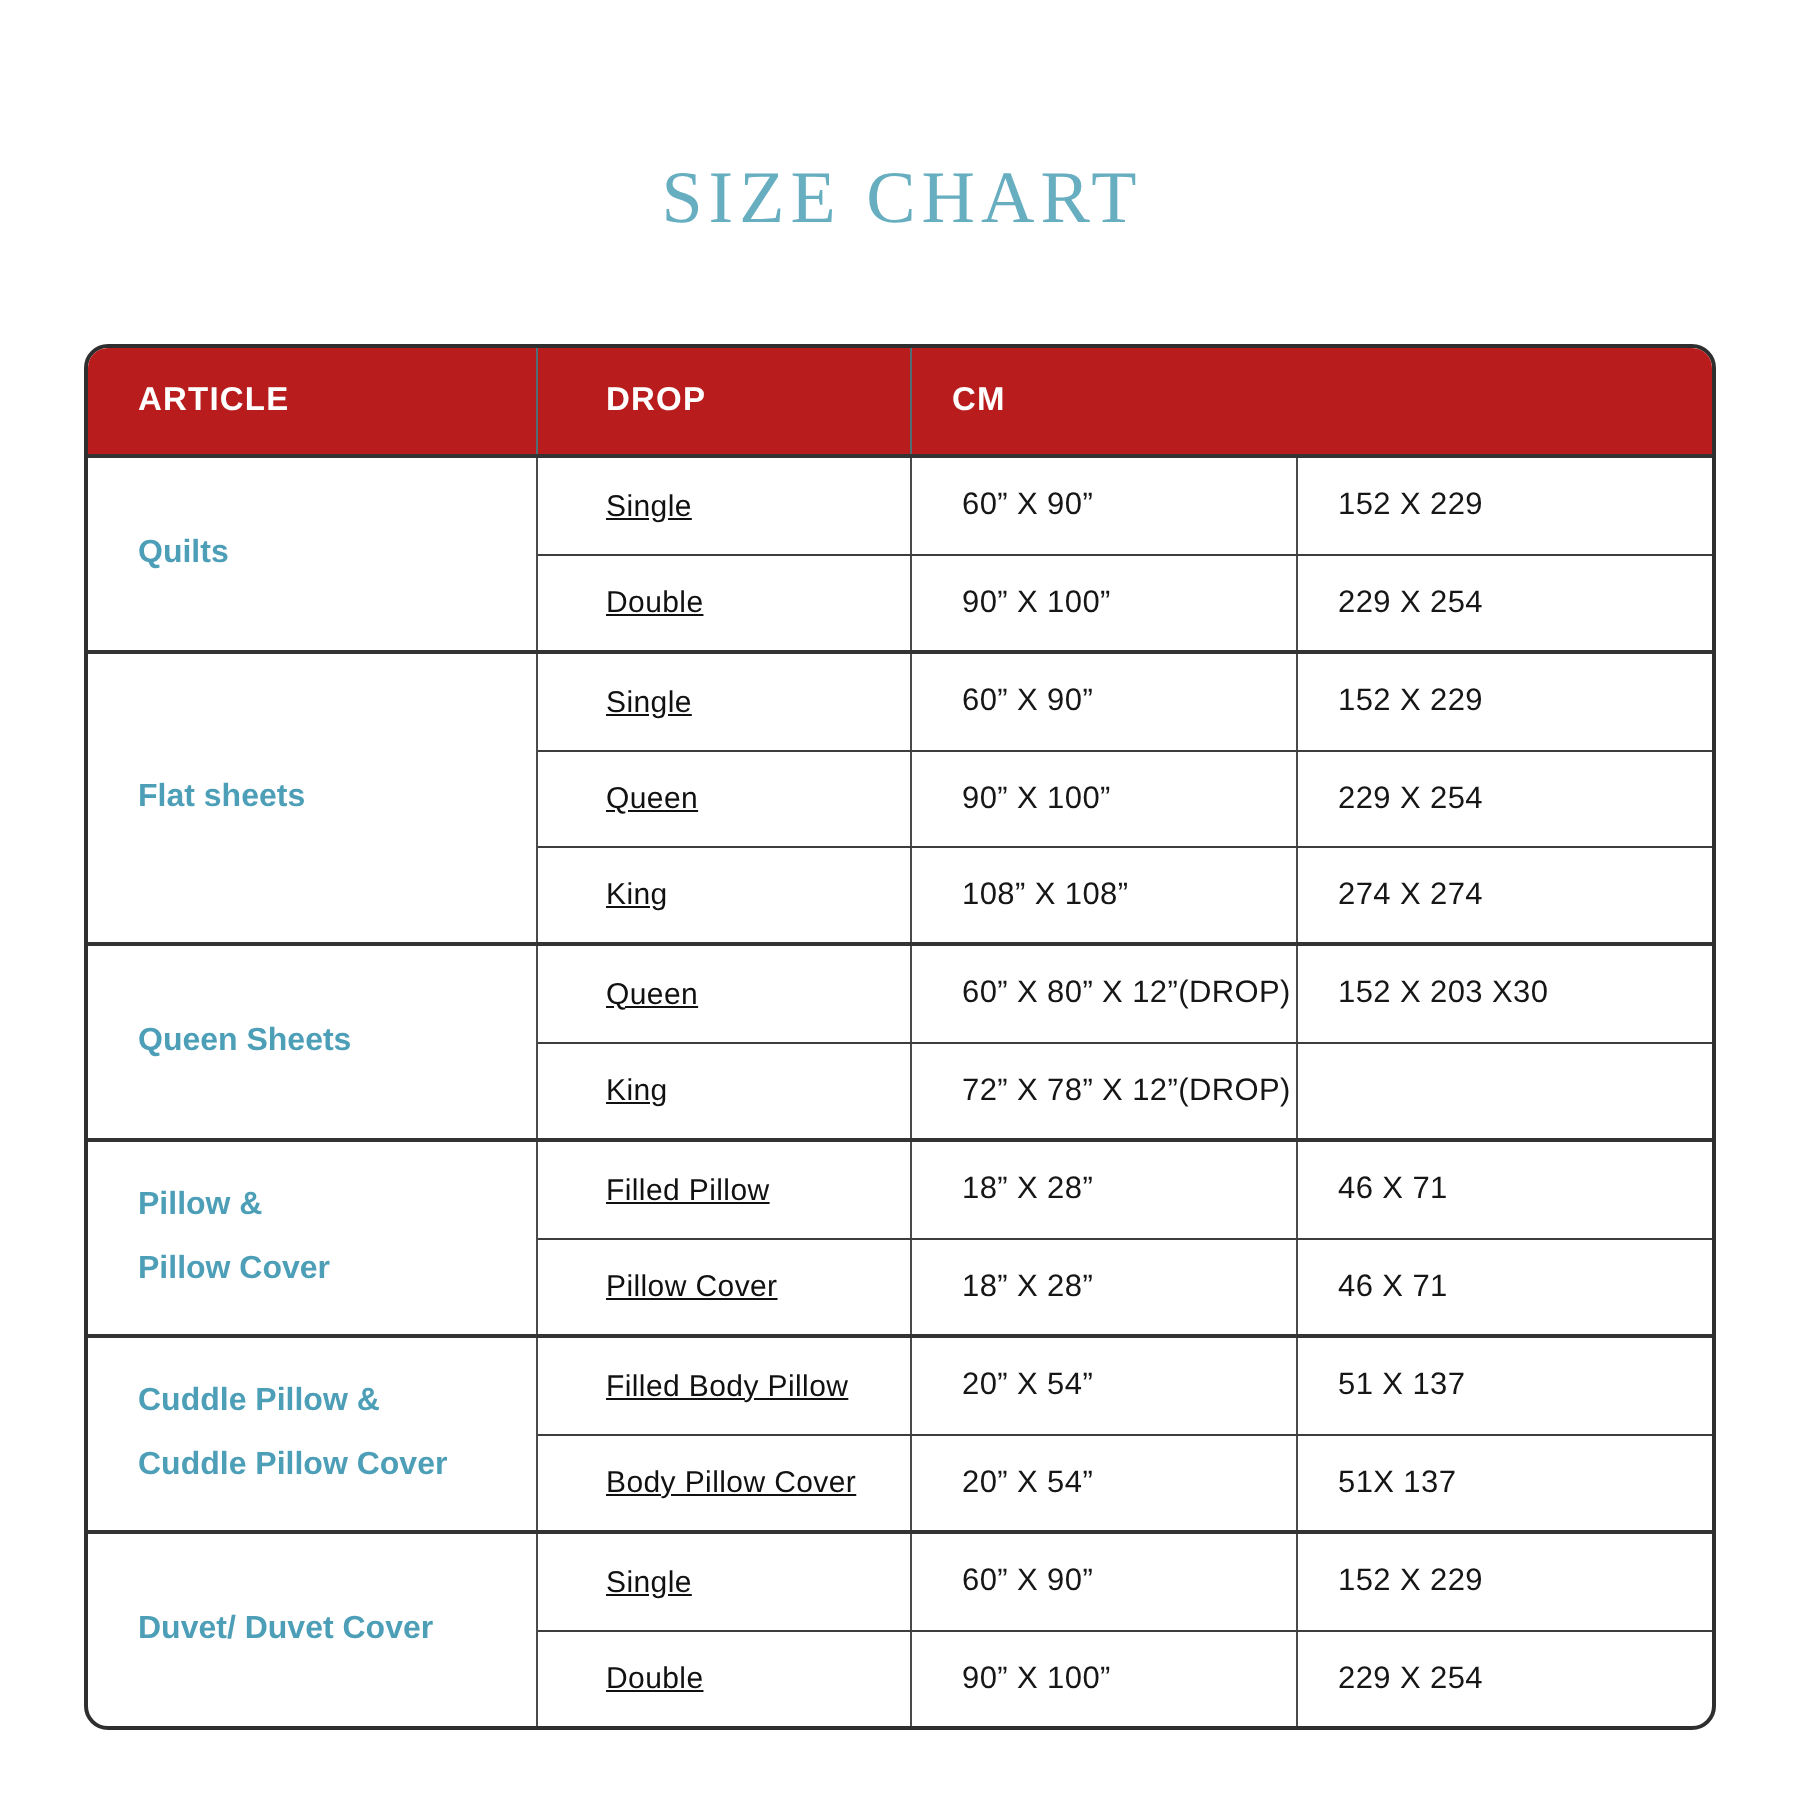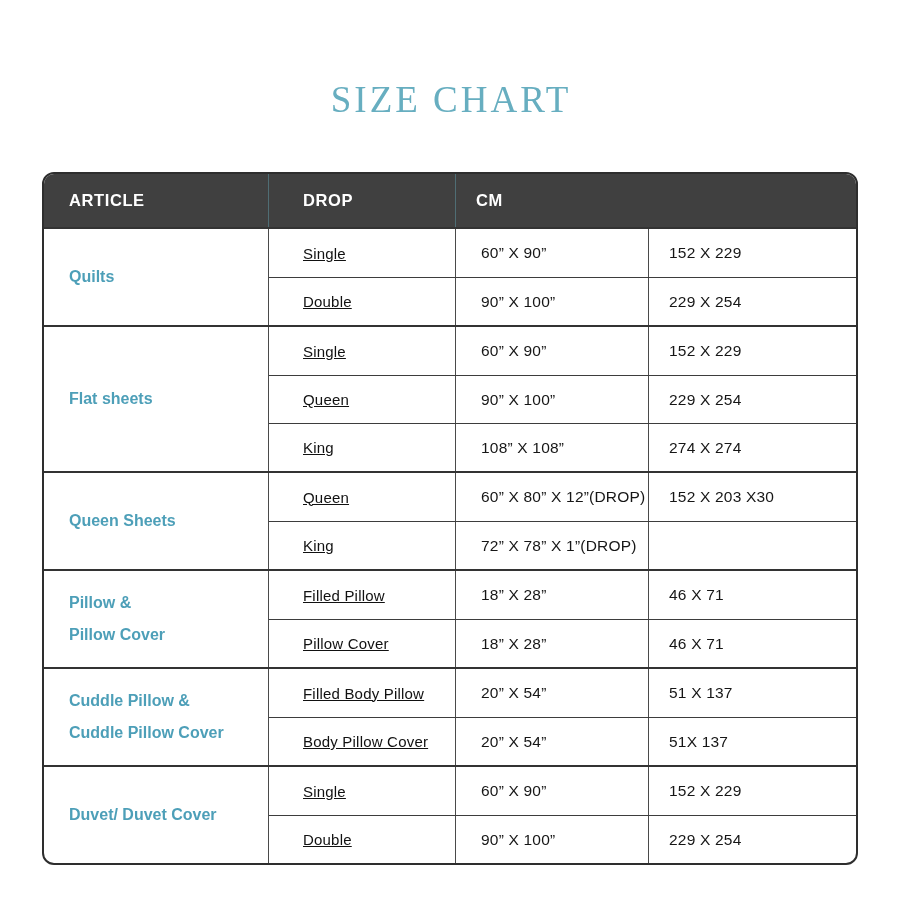--- a/index.html
+++ b/index.html
@@ -40,21 +40,21 @@
     border: 2px solid #2e2e2e;
     border-radius: 12px;
     overflow: hidden;
     background: #ffffff;
   }
   
   .thead {
     display: grid;
     grid-template-columns: 225px 187px 193px 1fr;
     height: 53px;
-    background: #404040;
+    background: #b91c1c;
   }
   .th {
     display: flex;
     align-items: center;
     color: #ffffff;
     font-weight: 700;
     font-size: 16.5px;
     letter-spacing: 0.6px;
   }
   .th-article { padding-left: 25px; border-right: 1.5px solid #4f6d74; }
@@ -152,21 +152,21 @@
     <div class="group">
       <div class="article-cell">Queen Sheets</div>
       <div class="rows">
         <div class="subrow">
           <div class="cell cell-size">Queen</div>
           <div class="cell cell-inches">60” X 80” X 12”(DROP)</div>
           <div class="cell cell-cm">152 X 203 X30</div>
         </div>
         <div class="subrow">
           <div class="cell cell-size">King</div>
-          <div class="cell cell-inches">72” X 78” X 1”(DROP)</div>
+          <div class="cell cell-inches">72” X 78” X 12”(DROP)</div>
         </div>
       </div>
     </div>
 
     <div class="group">
       <div class="article-cell">Pillow &amp;
 Pillow Cover</div>
       <div class="rows">
         <div class="subrow">
           <div class="cell cell-size">Filled Pillow</div>

